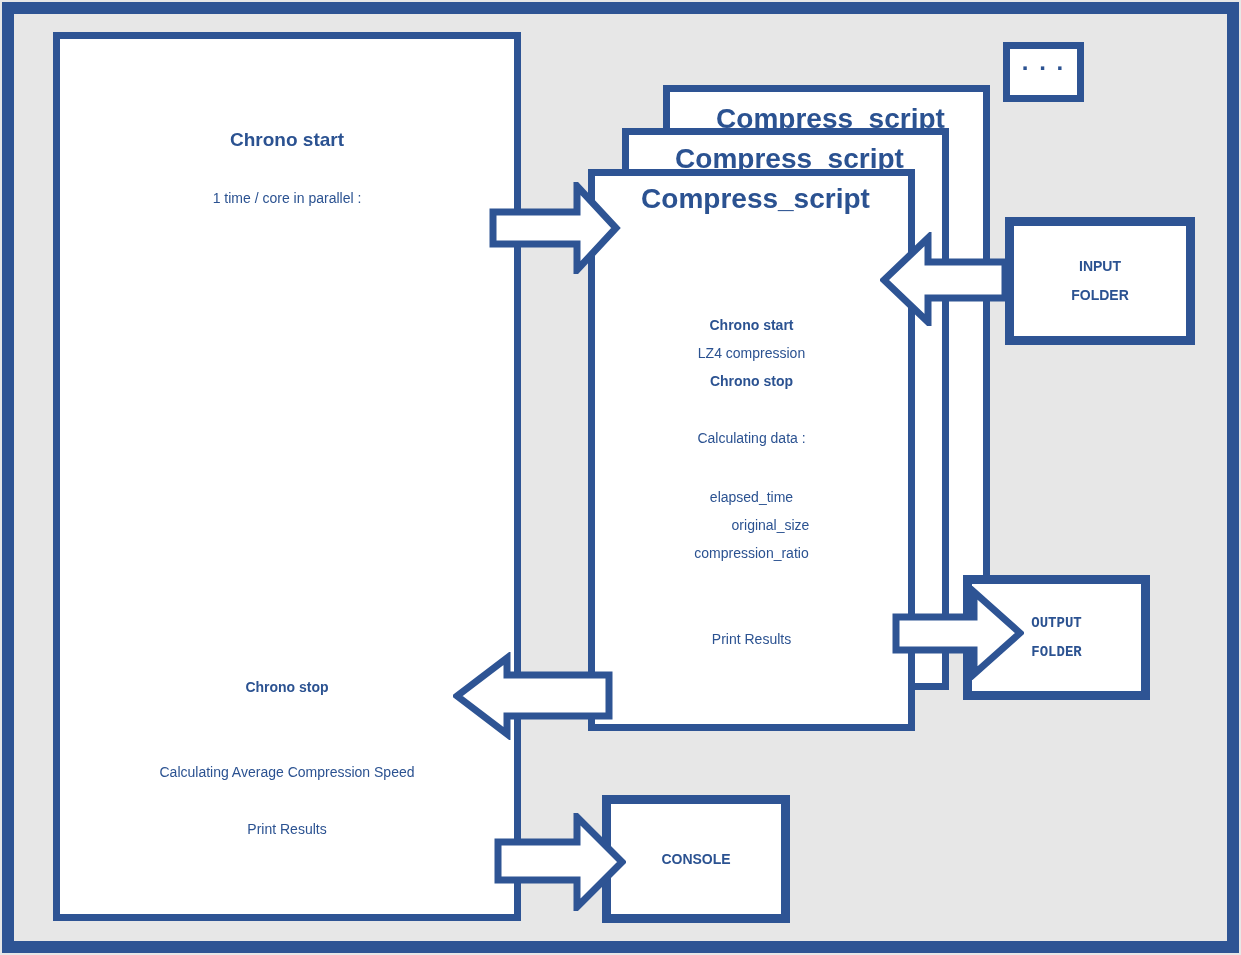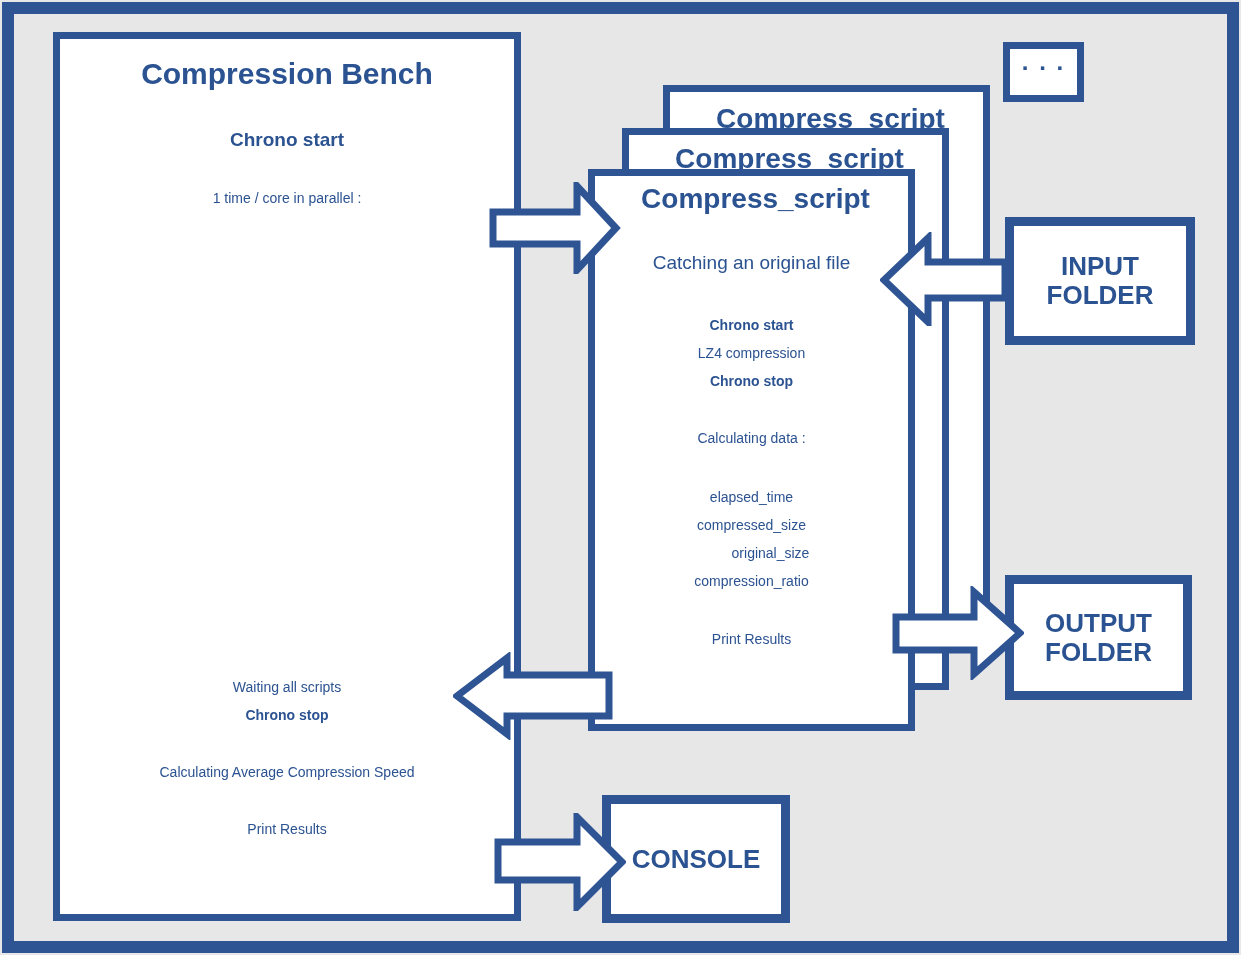--- a/index.html
+++ b/index.html
@@ -29,21 +29,21 @@
     color:#2b5291;
   }
   .b{font-weight:bold;}
   .bench-title{font-size:30px;font-weight:bold;line-height:36px;}
   .script-title{font-size:28px;font-weight:bold;line-height:34px;white-space:nowrap;margin-left:8px;}
   .body-txt{font-size:14px;line-height:28px;}
   .body-txt-sm{font-size:19px;line-height:24px;}
   .folder-label{
     position:absolute;inset:0;
     display:flex;align-items:center;justify-content:center;
-    font-size:26px;font-weight:bold;line-height:29px;text-align:center;
+    font-size:14px;font-weight:bold;line-height:29px;text-align:center;
     color:#2b5291;
   }
   .ellipsis-label{
     position:absolute;inset:0;
     display:flex;align-items:center;justify-content:center;
     font-size:24px;font-weight:bold;color:#2b5291;
     transform:translateY(-22%);
     letter-spacing:2px;
   }
   .arrow{position:absolute;z-index:10;}
@@ -52,73 +52,69 @@
   .shift-right{transform:translateX(19px);}
 </style>
 </head>
 <body>
 
 <div class="canvas">
 
   <div class="outer-frame"></div>
 
   <div class="box z3" style="left:53px;top:32px;width:468px;height:889px;">
-    <div class="txt bench-title" style="top:17px;">Compression Bench</div>
     <div class="txt body-txt-sm b" style="top:89px;">Chrono start</div>
     <div class="txt body-txt" style="top:145px;">
       <div>1 time / core in parallel :</div>
     </div>
     <div class="txt body-txt" style="top:634px;">
-      <div>Waiting all scripts</div>
       <div class="b">Chrono stop</div>
     </div>
     <div class="txt body-txt" style="top:719px;">Calculating Average Compression Speed</div>
     <div class="txt body-txt" style="top:776px;">Print Results</div>
   </div>
 
   <div class="box z1" style="left:663px;top:85px;width:327px;height:565px;">
     <div class="txt script-title" style="top:10px;">Compress_script</div>
   </div>
 
   <div class="box z2" style="left:622px;top:128px;width:327px;height:562px;">
     <div class="txt script-title" style="top:7px;">Compress_script</div>
   </div>
 
   <div class="box z3" style="left:588px;top:169px;width:327px;height:562px;">
     <div class="txt script-title" style="top:6px;">Compress_script</div>
-    <div class="txt body-txt-sm" style="top:75px;">Catching an original file</div>
     <div class="txt body-txt" style="top:135px;">
       <div class="b">Chrono start</div>
       <div>LZ4 compression</div>
       <div class="b">Chrono stop</div>
     </div>
     <div class="txt body-txt" style="top:248px;">Calculating data :</div>
     <div class="txt body-txt" style="top:307px;">
       <div>elapsed_time</div>
-      <div>compressed_size</div>
       <div class="shift-right">original_size</div>
       <div>compression_ratio</div>
     </div>
     <div class="txt body-txt" style="top:449px;">Print Results</div>
   </div>
 
   <div class="box z1" style="left:1003px;top:42px;width:81px;height:60px;">
     <div class="ellipsis-label">. . .</div>
   </div>
 
   <div class="box thick z5" style="left:1005px;top:217px;width:190px;height:128px;">
     <div class="folder-label">
       <div>
         <div>INPUT</div>
         <div>FOLDER</div>
       </div>
     </div>
   </div>
 
-  <div class="box thick z5" style="left:1005px;top:575px;width:187px;height:125px;">
+  <div class="box thick z5" style="left:963px;top:575px;width:187px;height:125px;font-family:Liberation Mono, monospace;">
     <div class="folder-label">
       <div>
         <div>OUTPUT</div>
         <div>FOLDER</div>
       </div>
     </div>
   </div>
 
   <div class="box thick z5" style="left:602px;top:795px;width:188px;height:128px;">
     <div class="folder-label">CONSOLE</div>

